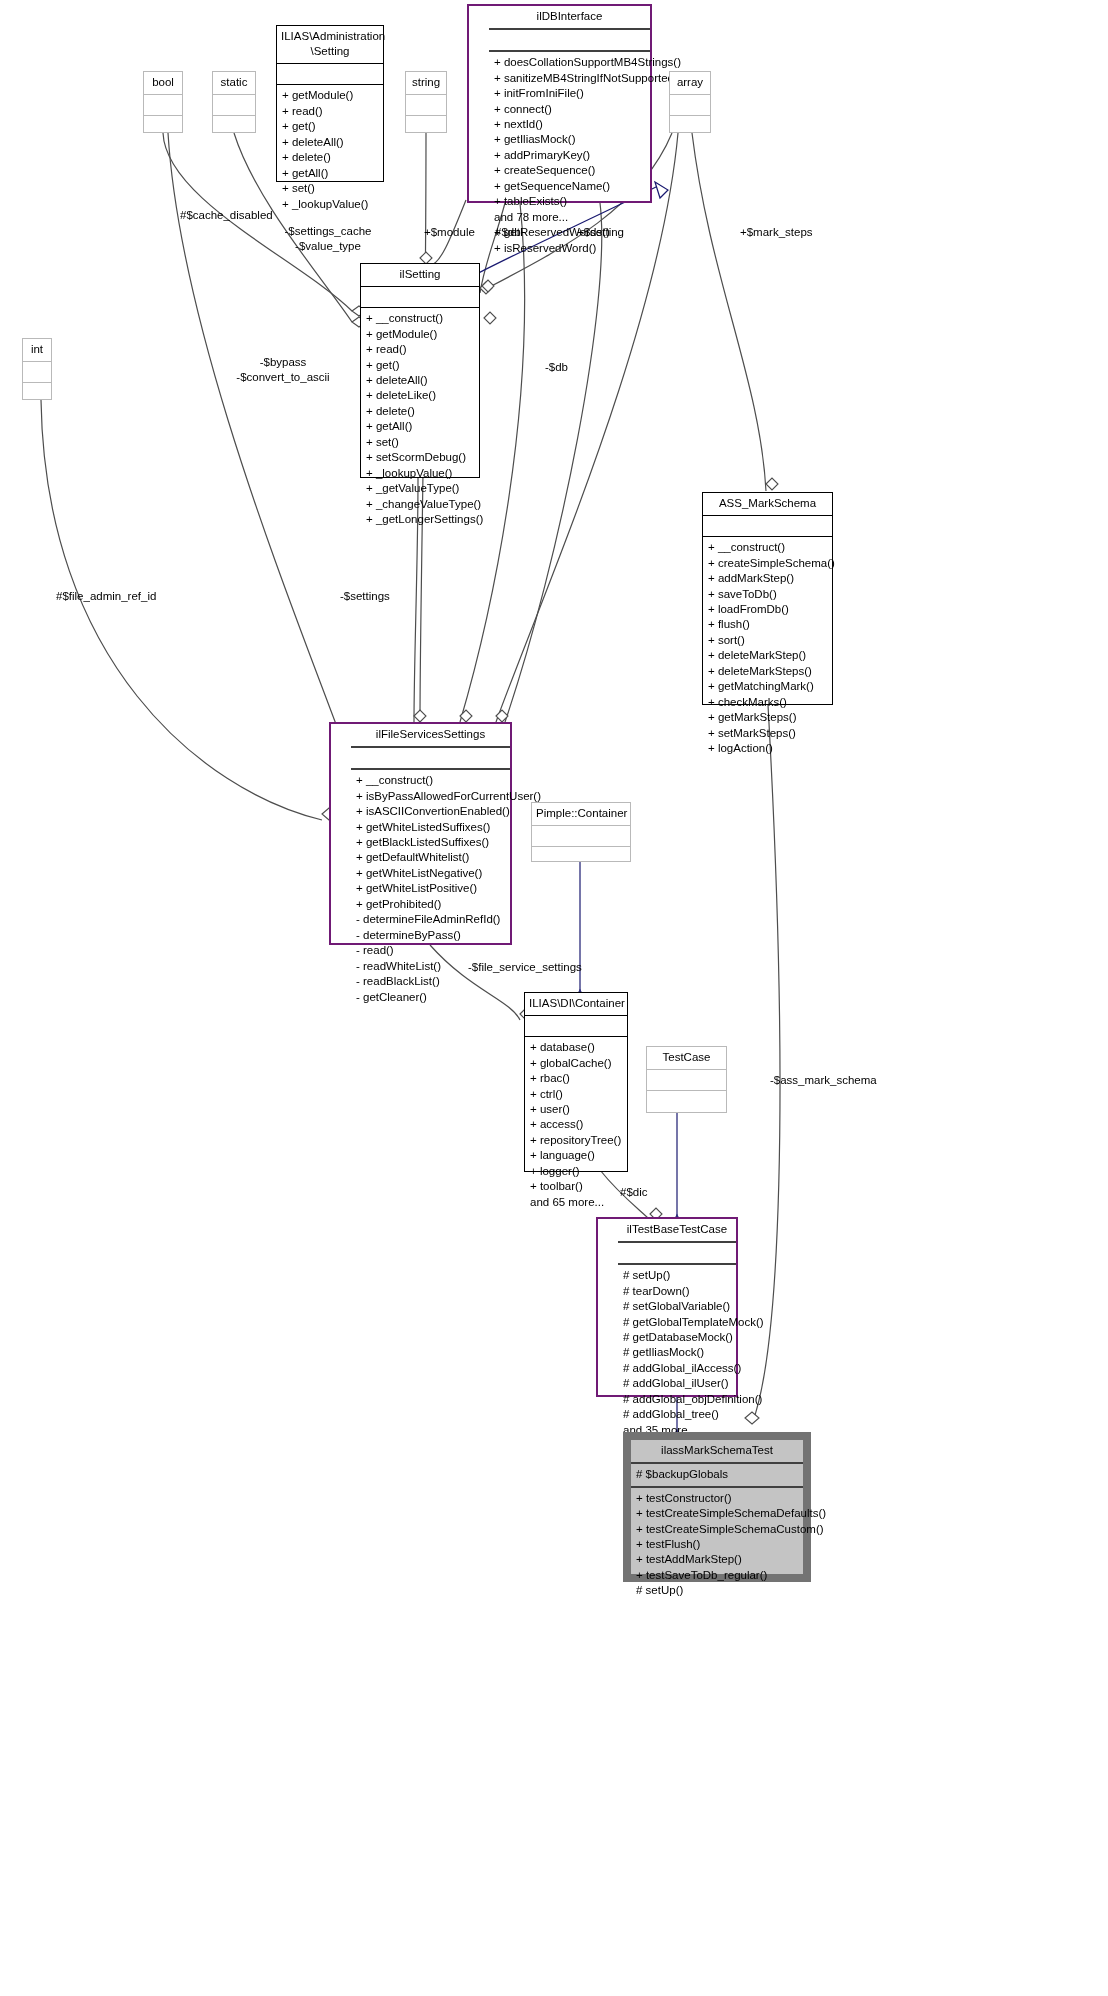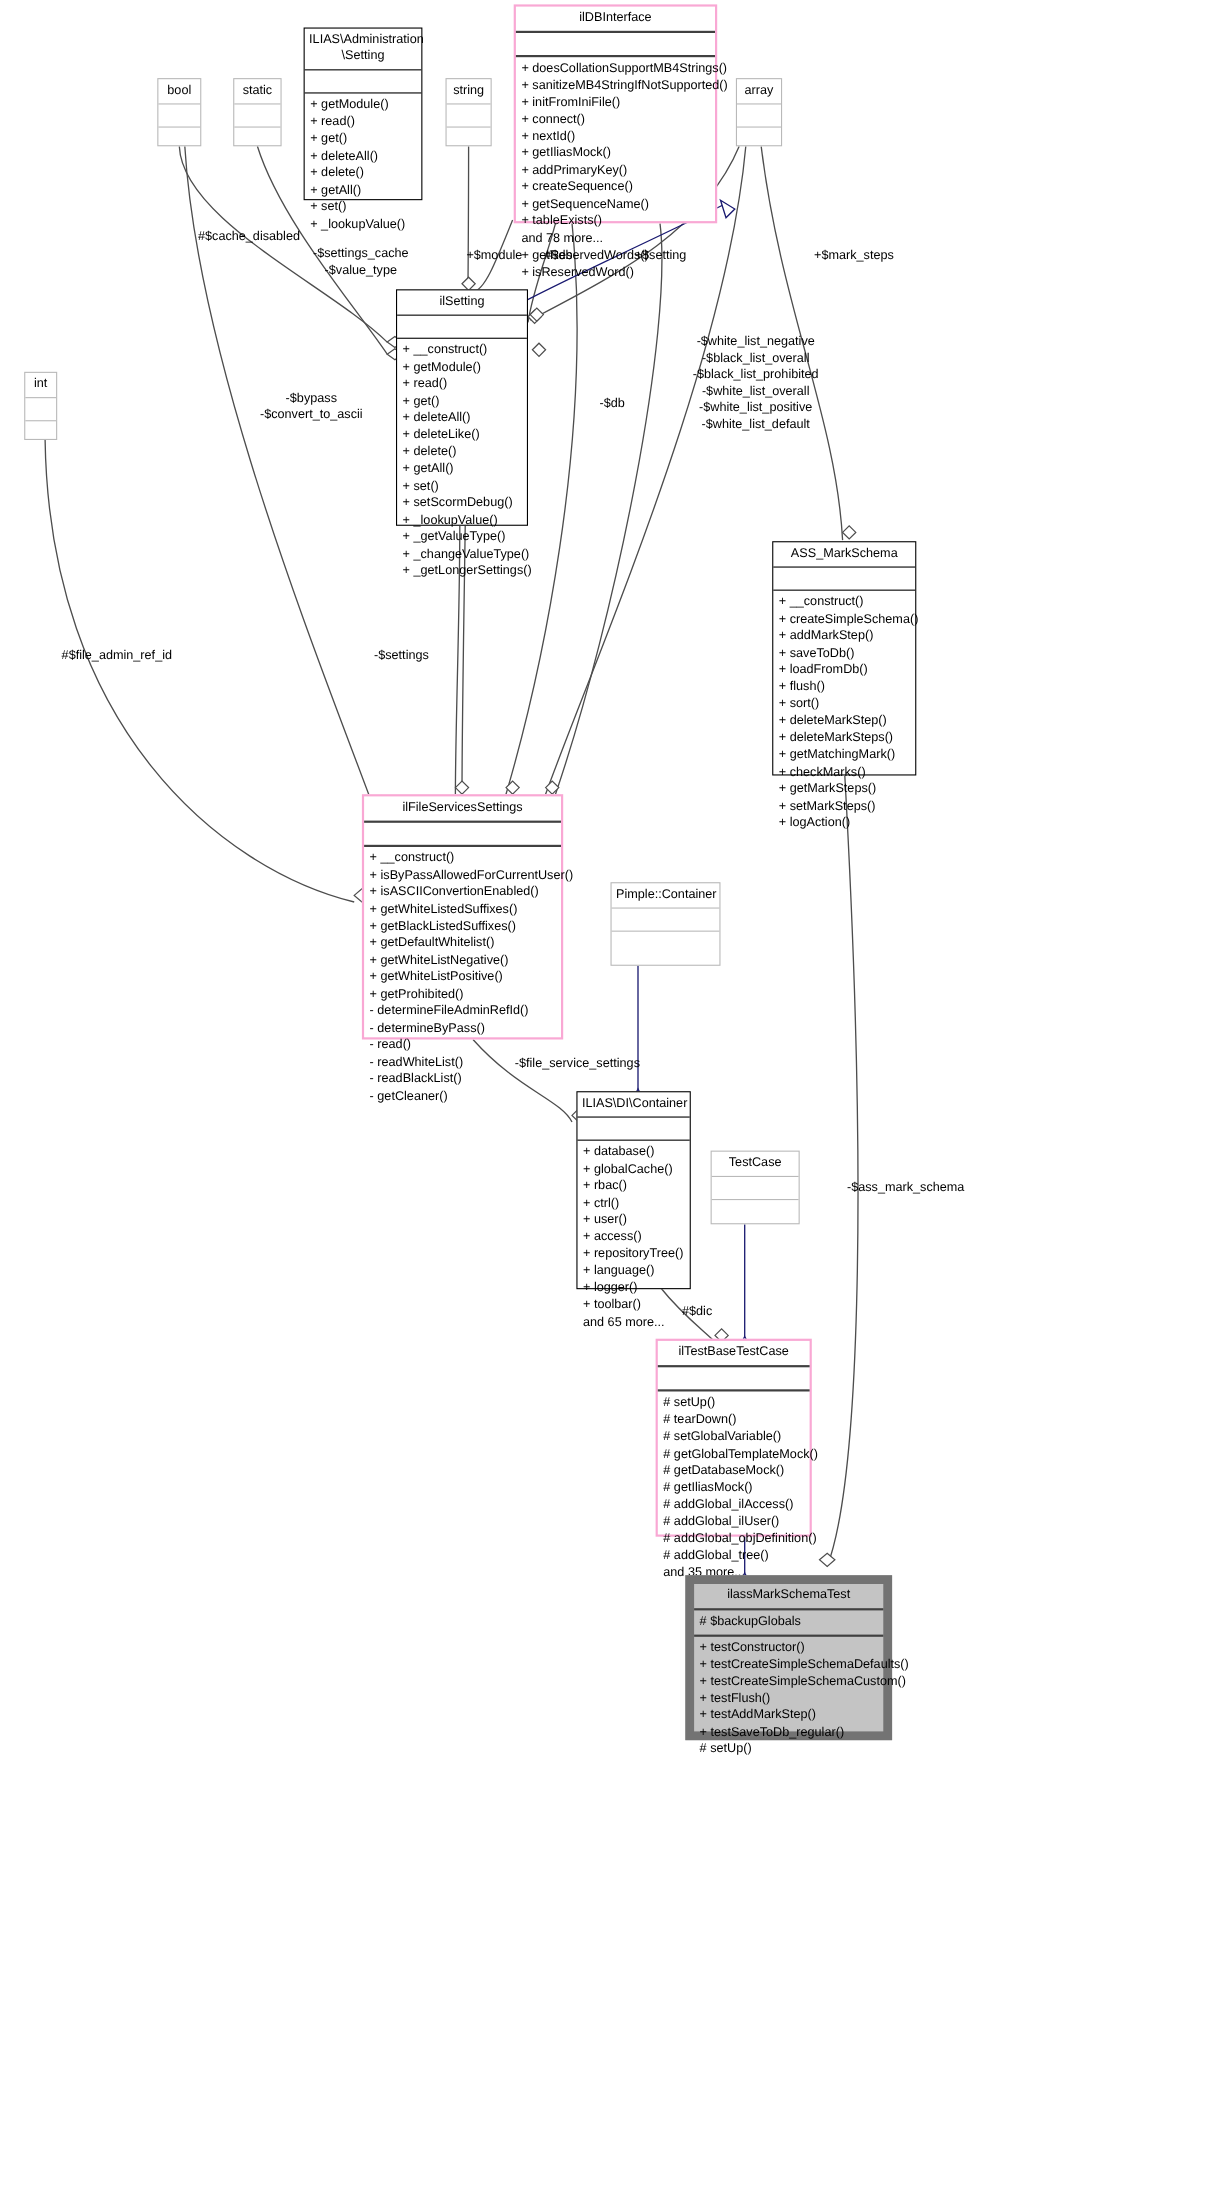--- a/index.html
+++ b/index.html
@@ -30,21 +30,22 @@
   .uml-box {
     position: absolute;
     box-sizing: border-box;
     background: #ffffff;
     border: 1px solid #000000;
     font-size: 11.5px;
     line-height: 1.32;
     color: #000000;
   }
   .uml-box.thick {
-    border: 2px solid #f9a8d4;
+    border: 2px solid #701a75;
+    padding-left: 20px;
   }
   .uml-box.thin-gray {
     border: 1px solid #b9b9b9;
   }
   .uml-box.highlight {
     background: #c4c4c4;
     border: 8px solid #737373;
   }
   .box-title {
     text-align: center;
@@ -303,21 +304,21 @@
       <div class="member">+ getProhibited()</div>
       <div class="member">- determineFileAdminRefId()</div>
       <div class="member">- determineByPass()</div>
       <div class="member">- read()</div>
       <div class="member">- readWhiteList()</div>
       <div class="member">- readBlackList()</div>
       <div class="member">- getCleaner()</div>
     </div>
   </div>
 
-  <div class="uml-box thin-gray" style="left:531px; top:802px; width:100px; height:76px;margin-left:24px;">
+  <div class="uml-box thin-gray" style="left:531px; top:802px; width:100px; height:60px;">
     <div class="box-title">Pimple::Container</div>
     <div class="sep"></div>
     <div class="compartment empty-a"></div>
     <div class="sep"></div>
     <div class="compartment empty-b" style="height:18px;"></div>
   </div>
 
   <div class="uml-box" style="left:524px; top:992px; width:104px; height:180px;">
     <div class="box-title">ILIAS\DI\Container</div>
     <div class="sep"></div>
@@ -387,25 +388,19 @@
   <div class="edge-label" style="left:180px; top:208px;">#$cache_disabled</div>
   <div class="edge-label center" style="left:276px; top:224px; width:104px;">-$settings_cache
 -$value_type</div>
   <div class="edge-label" style="left:424px; top:225px;">+$module</div>
   <div class="edge-label" style="left:495px; top:225px;">#$db</div>
   <div class="edge-label" style="left:577px; top:225px;">+$setting</div>
   <div class="edge-label" style="left:740px; top:225px;">+$mark_steps</div>
   <div class="edge-label center" style="left:228px; top:355px; width:110px;">-$bypass
 -$convert_to_ascii</div>
   <div class="edge-label" style="left:545px; top:360px;">-$db</div>
-  <div class="edge-label center" style="left:620px; top:304px; width:134px;">-$white_list_negative
--$black_list_overall
--$black_list_prohibited
--$white_list_overall
--$white_list_positive
--$white_list_default</div>
   <div class="edge-label" style="left:56px; top:589px;">#$file_admin_ref_id</div>
   <div class="edge-label" style="left:340px; top:589px;">-$settings</div>
   <div class="edge-label" style="left:468px; top:960px;">-$file_service_settings</div>
   <div class="edge-label" style="left:620px; top:1185px;">#$dic</div>
   <div class="edge-label" style="left:770px; top:1073px;">-$ass_mark_schema</div>
 
 </div>
 
 </body></html>

